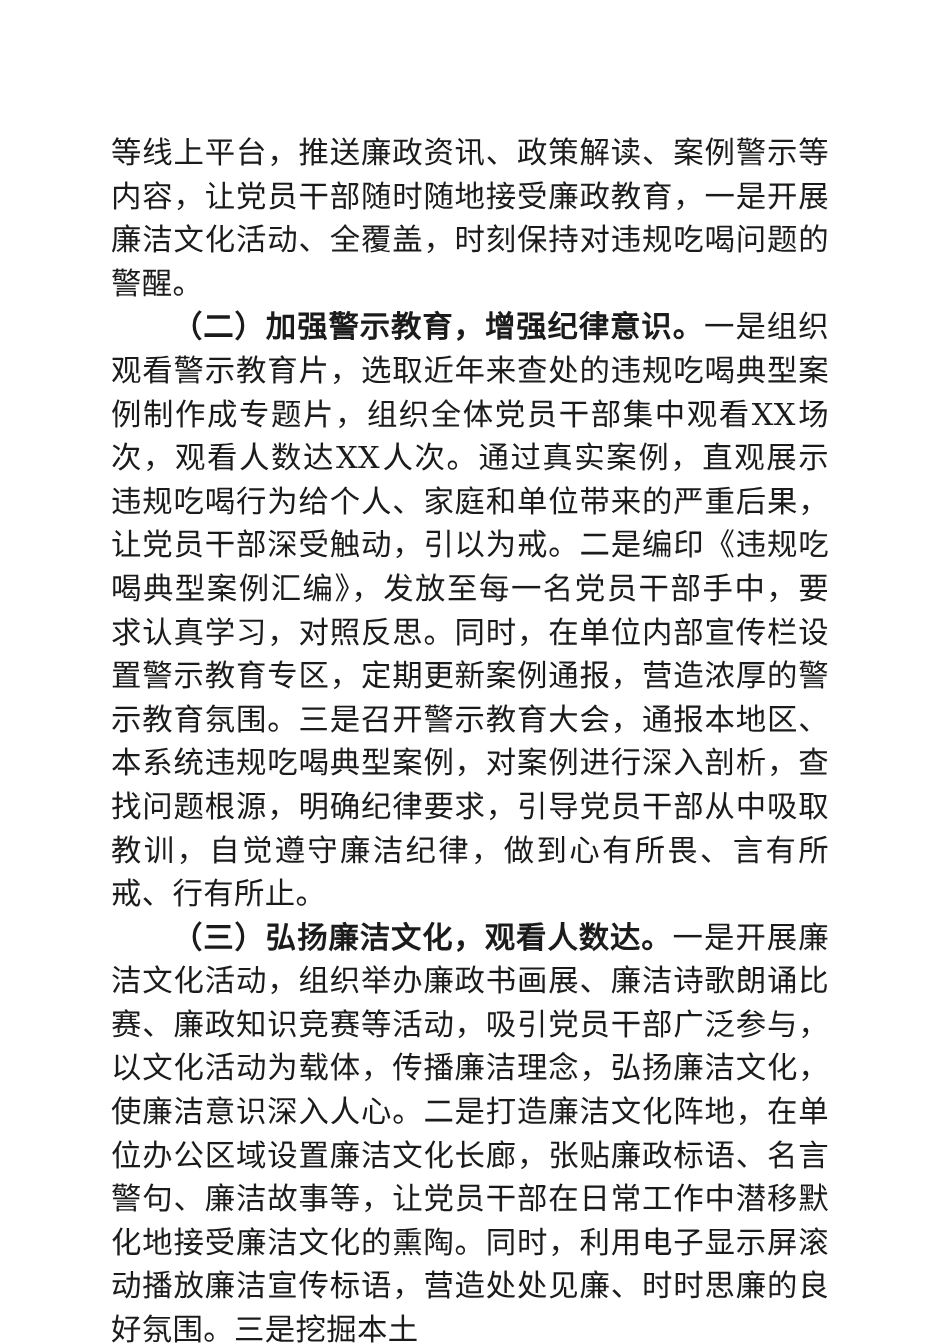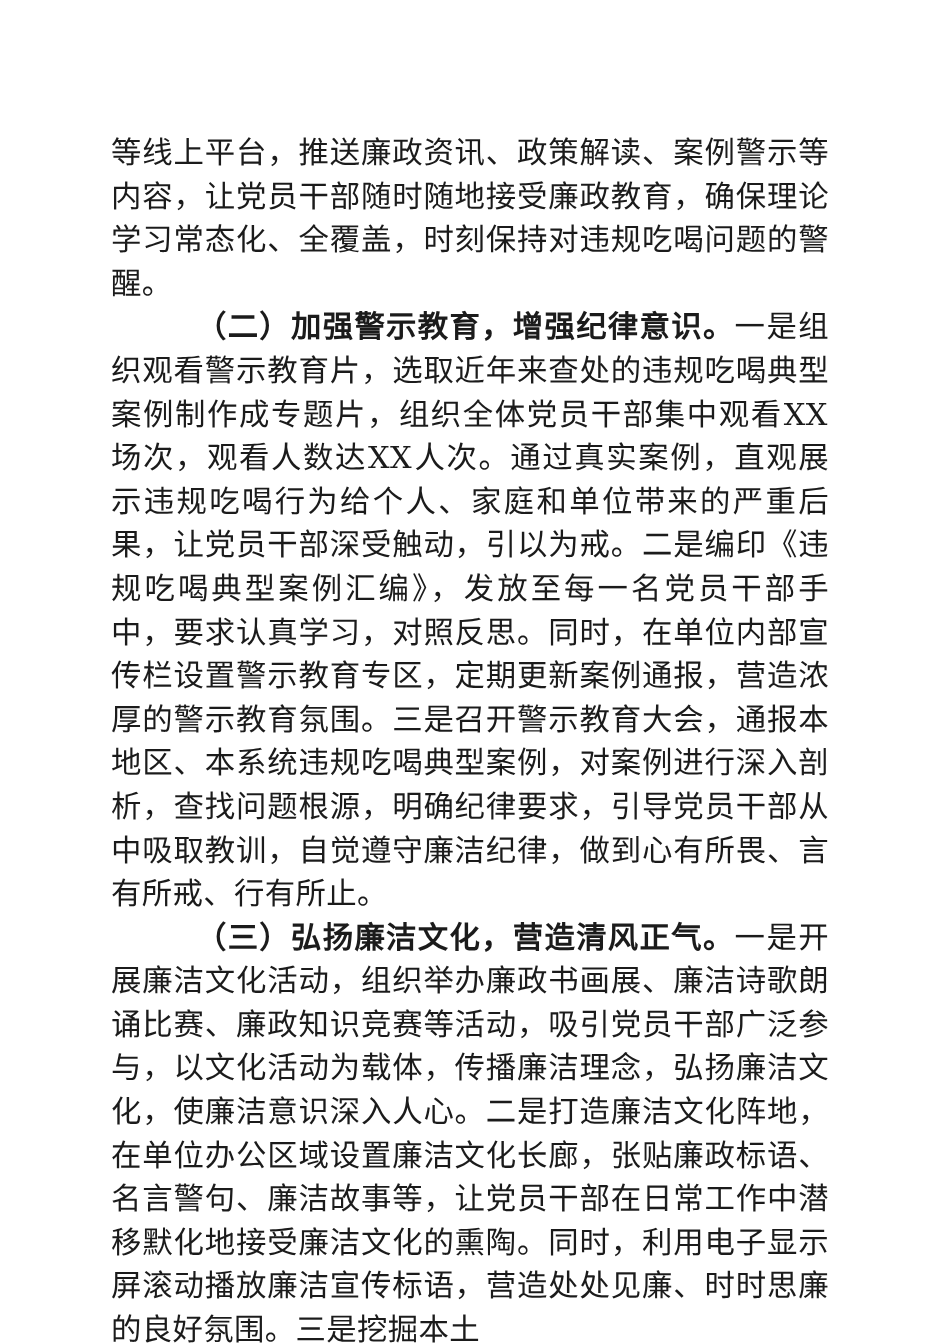--- a/index.html
+++ b/index.html
@@ -43,39 +43,38 @@
     text-indent: 61px;
   }
 
   .para + .para {
     margin-top: 0;
   }
 
   .lead {
     font-weight: 700;
     letter-spacing: 0.2px;
-    margin-left: 24px;
   }
 
   .latin {
     font-family: "DejaVu Serif", "Liberation Serif", serif;
     font-weight: 400;
     letter-spacing: 0.5px;
     padding: 0 1px;
     margin-top: 12px;
   }
 </style>
 </head>
 <body>
 
 <div class="page">
 
   <div class="doc-body">
 
-    <p class="para"><span>等线上平台，推送廉政资讯、政策解读、案例警示等内容，让党员干部随时随地接受廉政教育，确保理论学习常态化、全覆盖，时刻保持对违规吃喝问题的警醒。</span></p>
+    <p class="para"><span>等线上平台，推送廉政资讯、政策解读、案例警示等内容，让党员干部随时随地接受廉政教育，一是开展廉洁文化活动、全覆盖，时刻保持对违规吃喝问题的警醒。</span></p>
 
     <p class="para indent"><span class="lead">（二）加强警示教育，增强纪律意识。</span><span>一是组织观看警示教育片，选取近年来查处的违规吃喝典型案例制作成专题片，组织全体党员干部集中观看</span><span class="latin">XX</span><span>场次，观看人数达</span><span class="latin">XX</span><span>人次。通过真实案例，直观展示违规吃喝行为给个人、家庭和单位带来的严重后果，让党员干部深受触动，引以为戒。二是编印《违规吃喝典型案例汇编》，发放至每一名党员干部手中，要求认真学习，对照反思。同时，在单位内部宣传栏设置警示教育专区，定期更新案例通报，营造浓厚的警示教育氛围。三是召开警示教育大会，通报本地区、本系统违规吃喝典型案例，对案例进行深入剖析，查找问题根源，明确纪律要求，引导党员干部从中吸取教训，自觉遵守廉洁纪律，做到心有所畏、言有所戒、行有所止。</span></p>
 
-    <p class="para indent"><span class="lead">（三）弘扬廉洁文化，营造清风正气。</span><span>一是开展廉洁文化活动，组织举办廉政书画展、廉洁诗歌朗诵比赛、廉政知识竞赛等活动，吸引党员干部广泛参与，以文化活动为载体，传播廉洁理念，弘扬廉洁文化，使廉洁意识深入人心。二是打造廉洁文化阵地，在单位办公区域设置廉洁文化长廊，张贴廉政标语、名言警句、廉洁故事等，让党员干部在日常工作中潜移默化地接受廉洁文化的熏陶。同时，利用电子显示屏滚动播放廉洁宣传标语，营造处处见廉、时时思廉的良好氛围。三是挖掘本土</span></p>
+    <p class="para indent"><span class="lead">（三）弘扬廉洁文化，观看人数达。</span><span>一是开展廉洁文化活动，组织举办廉政书画展、廉洁诗歌朗诵比赛、廉政知识竞赛等活动，吸引党员干部广泛参与，以文化活动为载体，传播廉洁理念，弘扬廉洁文化，使廉洁意识深入人心。二是打造廉洁文化阵地，在单位办公区域设置廉洁文化长廊，张贴廉政标语、名言警句、廉洁故事等，让党员干部在日常工作中潜移默化地接受廉洁文化的熏陶。同时，利用电子显示屏滚动播放廉洁宣传标语，营造处处见廉、时时思廉的良好氛围。三是挖掘本土</span></p>
 
   </div>
 
 </div>
 
 </body></html>

